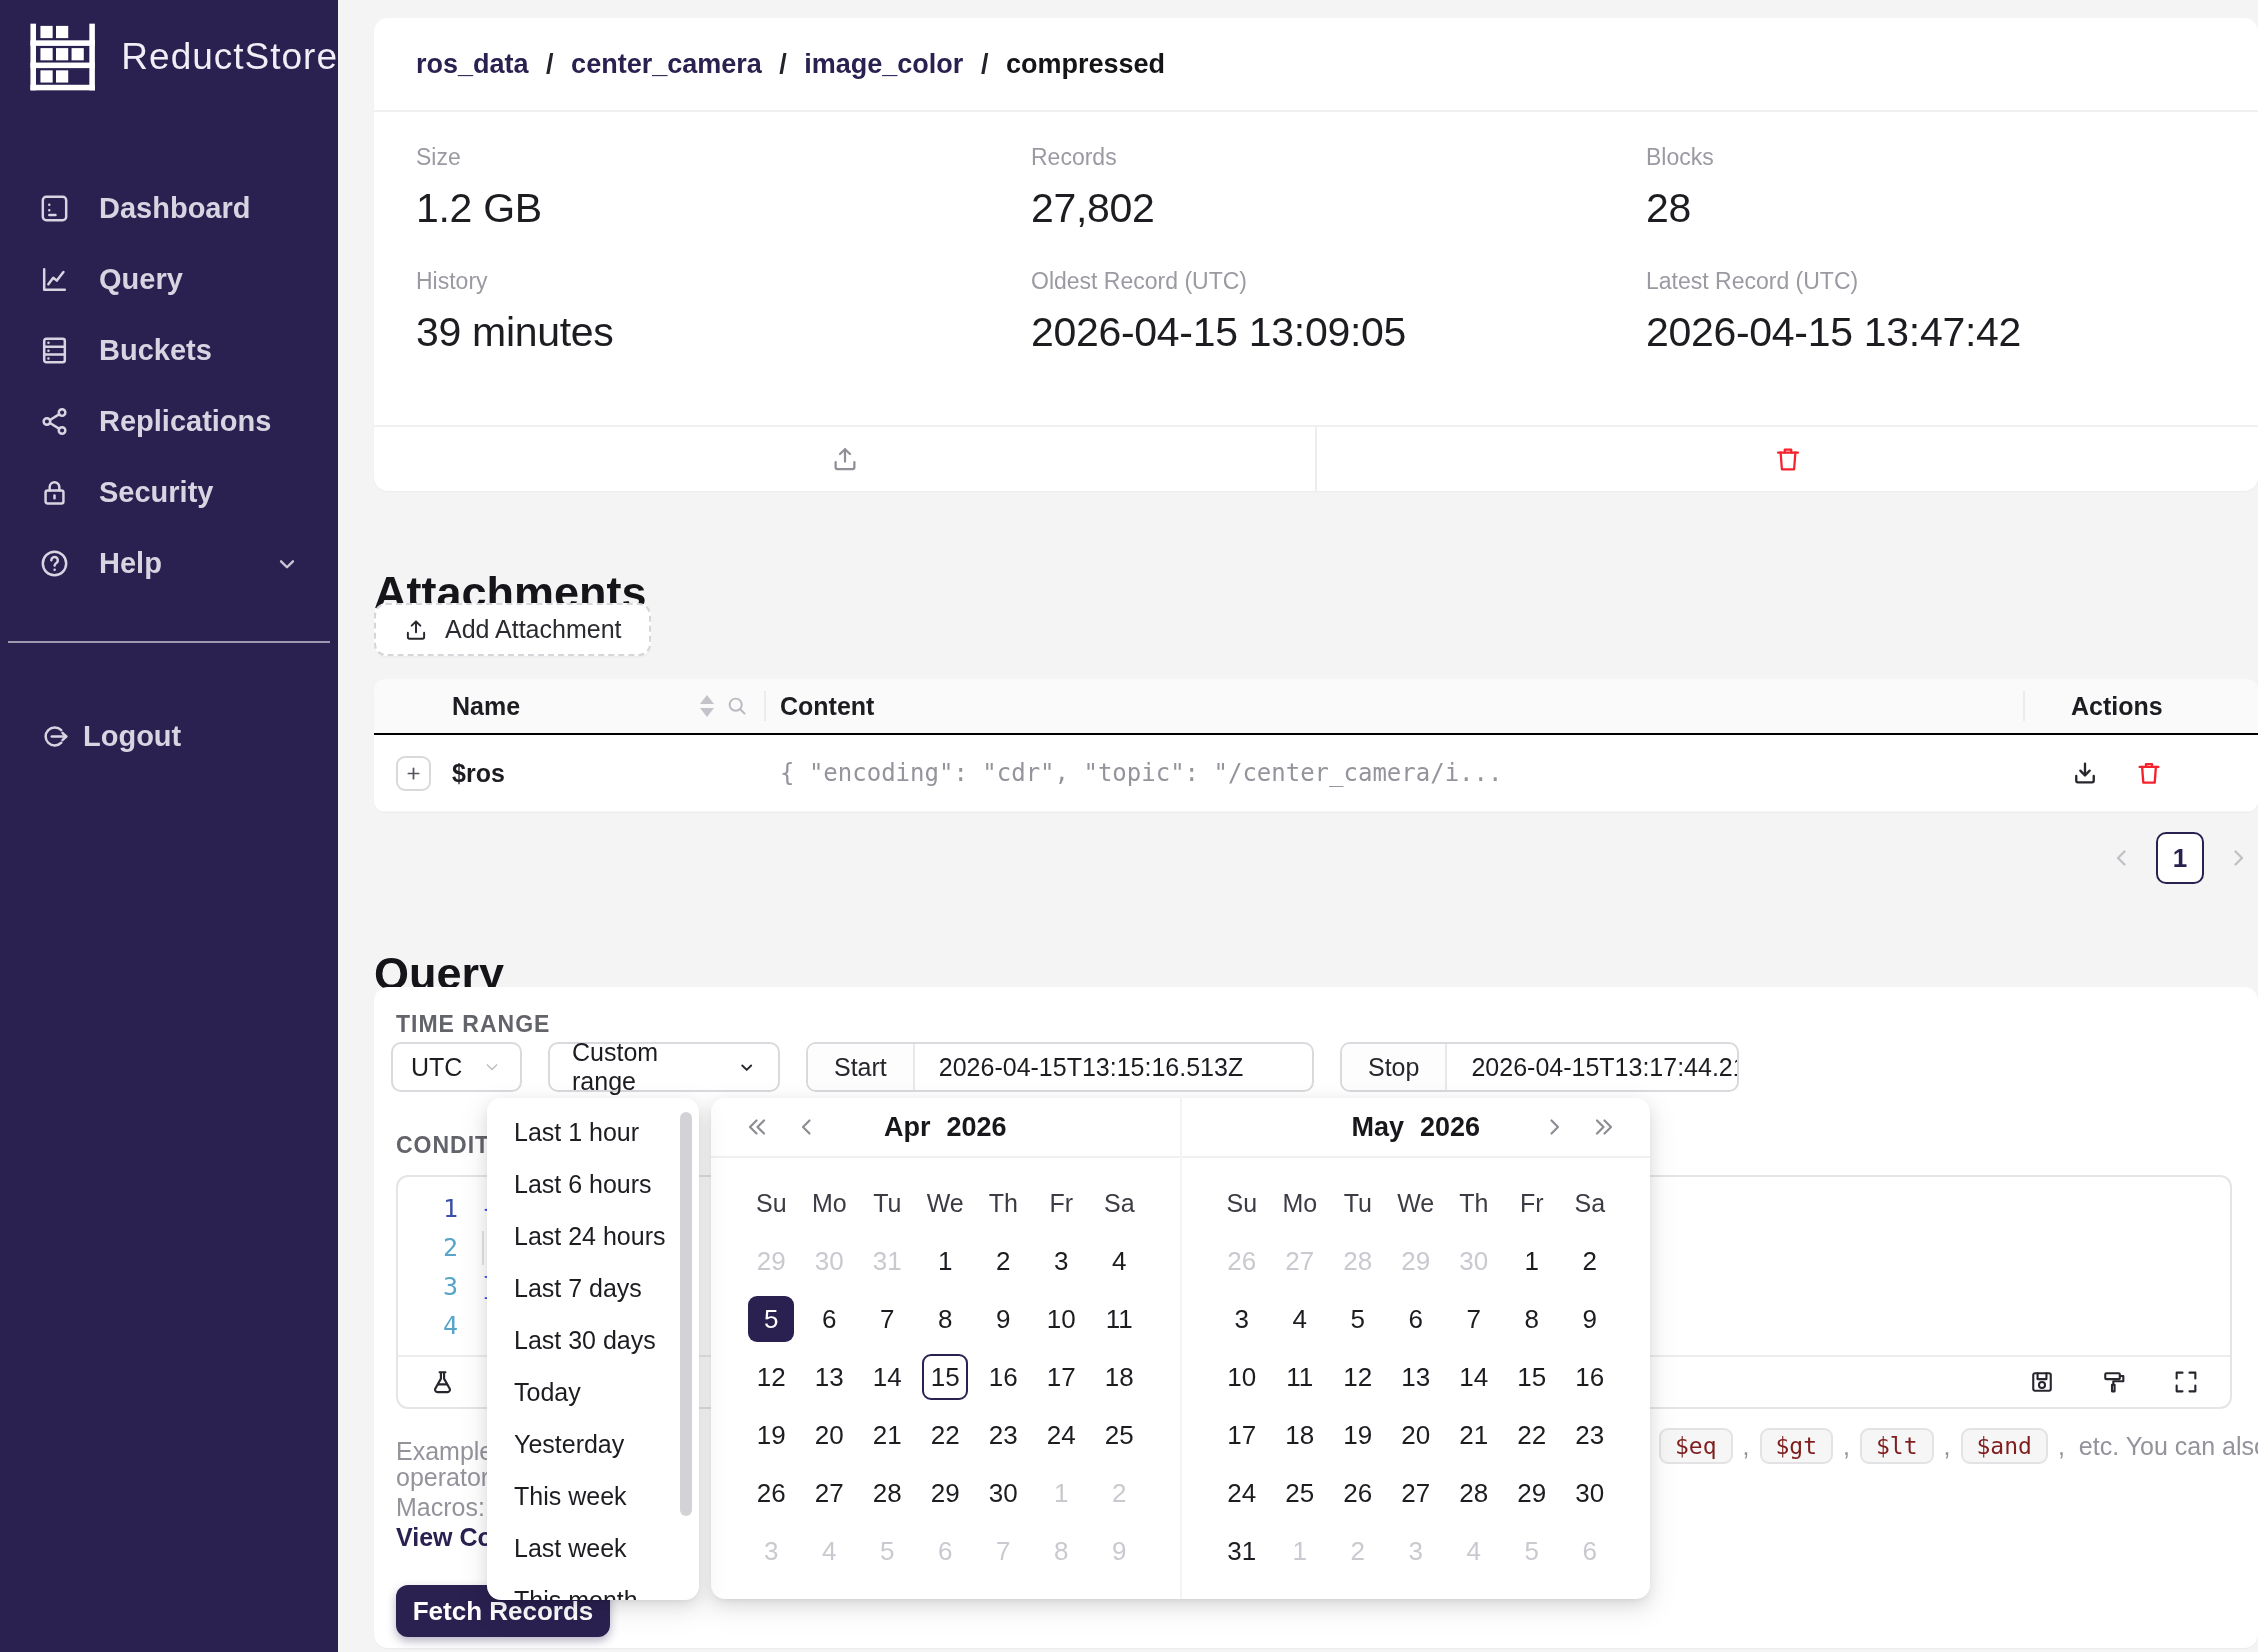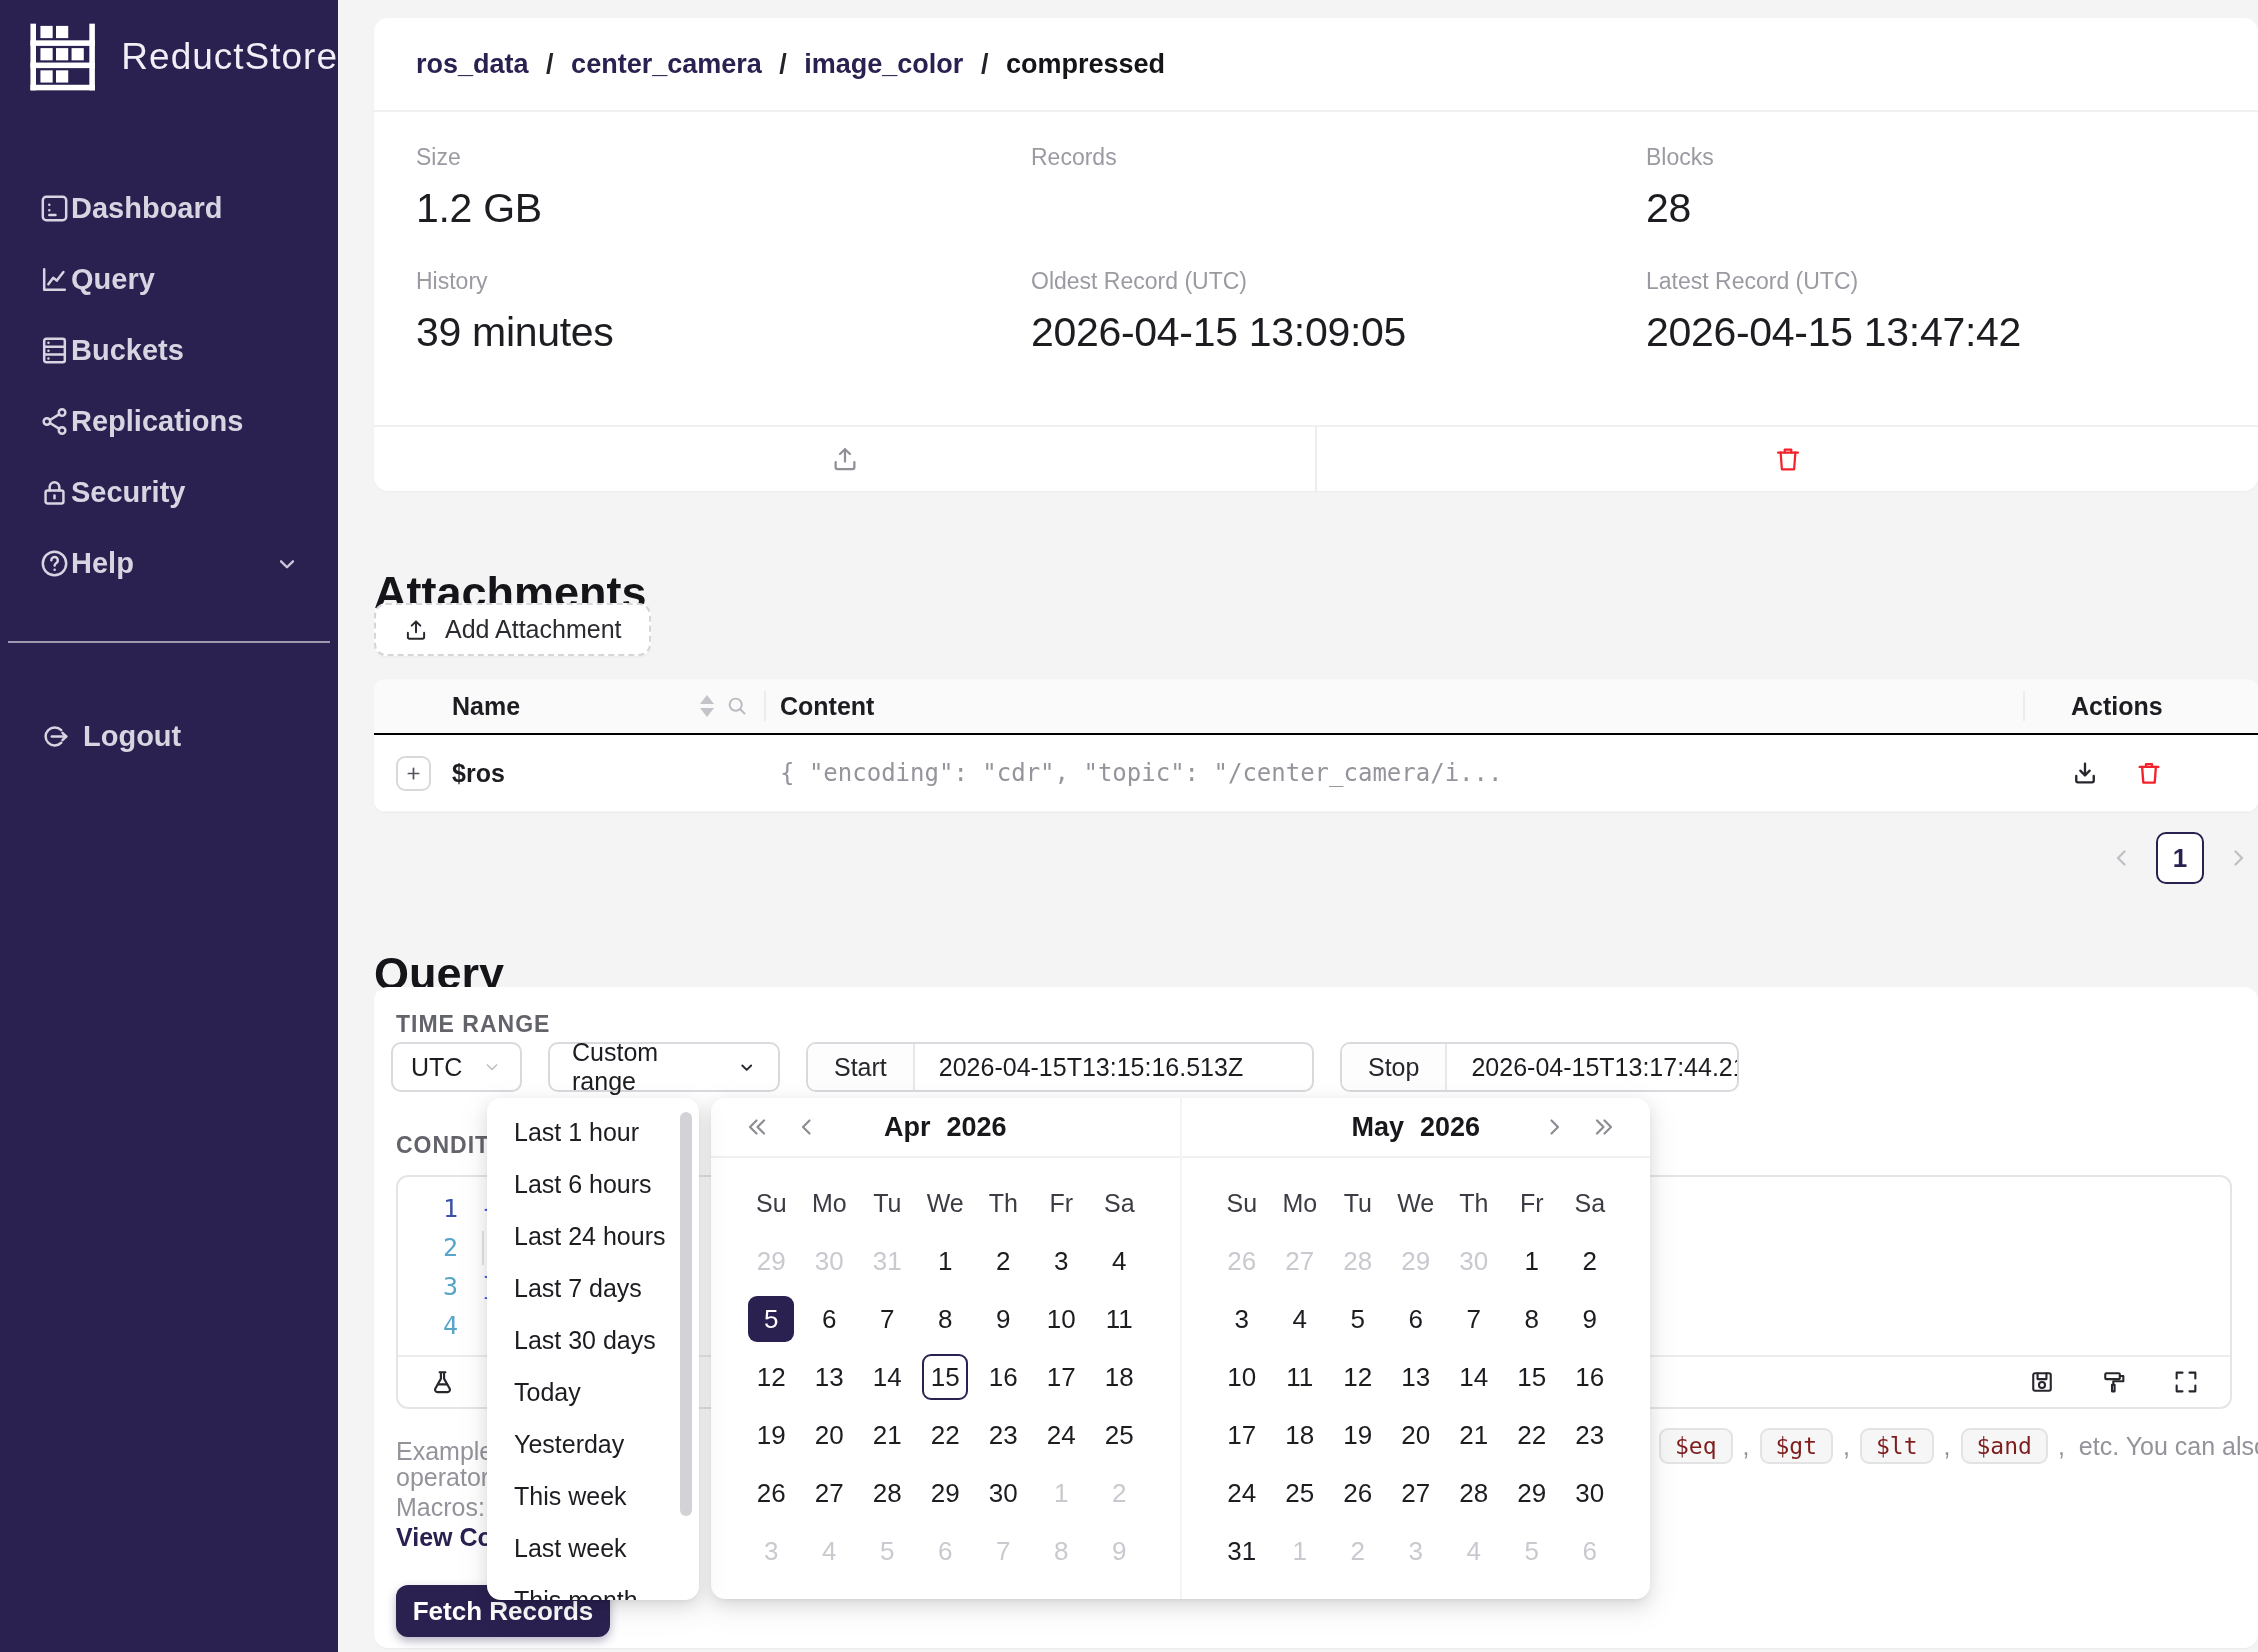--- a/index.html
+++ b/index.html
@@ -10,21 +10,21 @@
     -webkit-font-smoothing:antialiased;
   }
   svg{display:block;}
   .ico{stroke:currentColor;fill:none;stroke-width:1.8;stroke-linecap:round;stroke-linejoin:round;}
 
   
   .sidebar{position:absolute;left:0;top:0;width:338px;height:1652px;background:#2a2150;color:#d8d5e2;z-index:5;}
   .brand{display:flex;align-items:center;gap:22px;padding:22px 0 0 26px;}
   .brand-name{font-size:37px;font-weight:400;color:#f0eef6;letter-spacing:1px;}
   .nav{position:absolute;top:173px;left:0;right:0;}
-  .nav-item{display:flex;align-items:center;height:71px;padding:0 38px;font-size:29px;font-weight:600;color:#d8d5e2;cursor:pointer;}
+  .nav-item{display:flex;align-items:center;gap:28px;height:71px;padding:0 38px;font-size:29px;font-weight:600;color:#d8d5e2;cursor:pointer;}
   .nav-item svg{width:33px;height:33px;flex:0 0 auto;}
   .nav-item .chev{margin-left:auto;width:26px;height:26px;color:#cac6d8;}
   .side-divider{position:absolute;top:641px;left:8px;width:322px;border-top:2px solid rgba(255,255,255,.55);}
   .logout-item{position:absolute;top:701px;left:0;right:0;display:flex;align-items:center;gap:12px;height:71px;padding:0 38px;font-size:29px;font-weight:600;cursor:pointer;}
   .logout-item svg{width:33px;height:33px;}
 
   
   .main{position:absolute;left:338px;top:0;width:1920px;height:1652px;}
   .card{background:#fff;border-radius:14px;box-shadow:0 1px 2px rgba(0,0,0,.04);}
 
@@ -326,20 +326,21 @@
         <span class="bc-current">compressed</span>
       </div>
     </div>
     <div class="stats" id="stats-grid">
         <div>
           <div class="stat-label">Size</div>
           <div class="stat-value">1.2 GB</div>
         </div>
         <div>
           <div class="stat-label">Records</div>
+          <div class="stat-value">27,802</div>
         </div>
         <div>
           <div class="stat-label">Blocks</div>
           <div class="stat-value">28</div>
         </div>
         <div>
           <div class="stat-label">History</div>
           <div class="stat-value">39 minutes</div>
         </div>
         <div>

